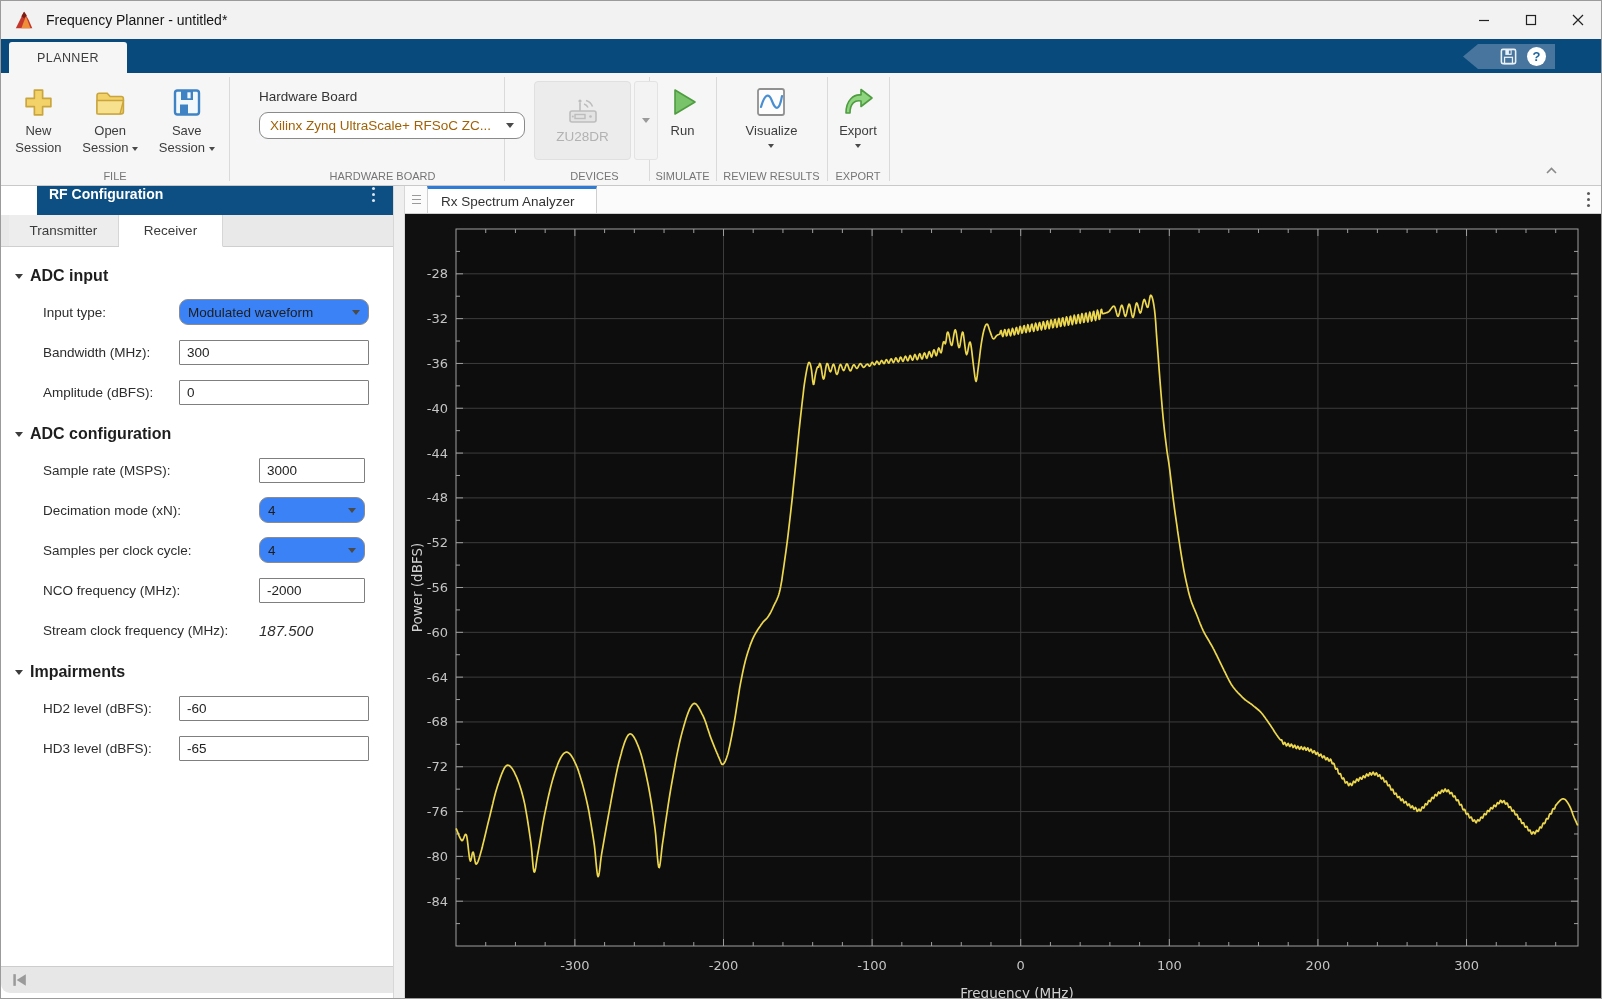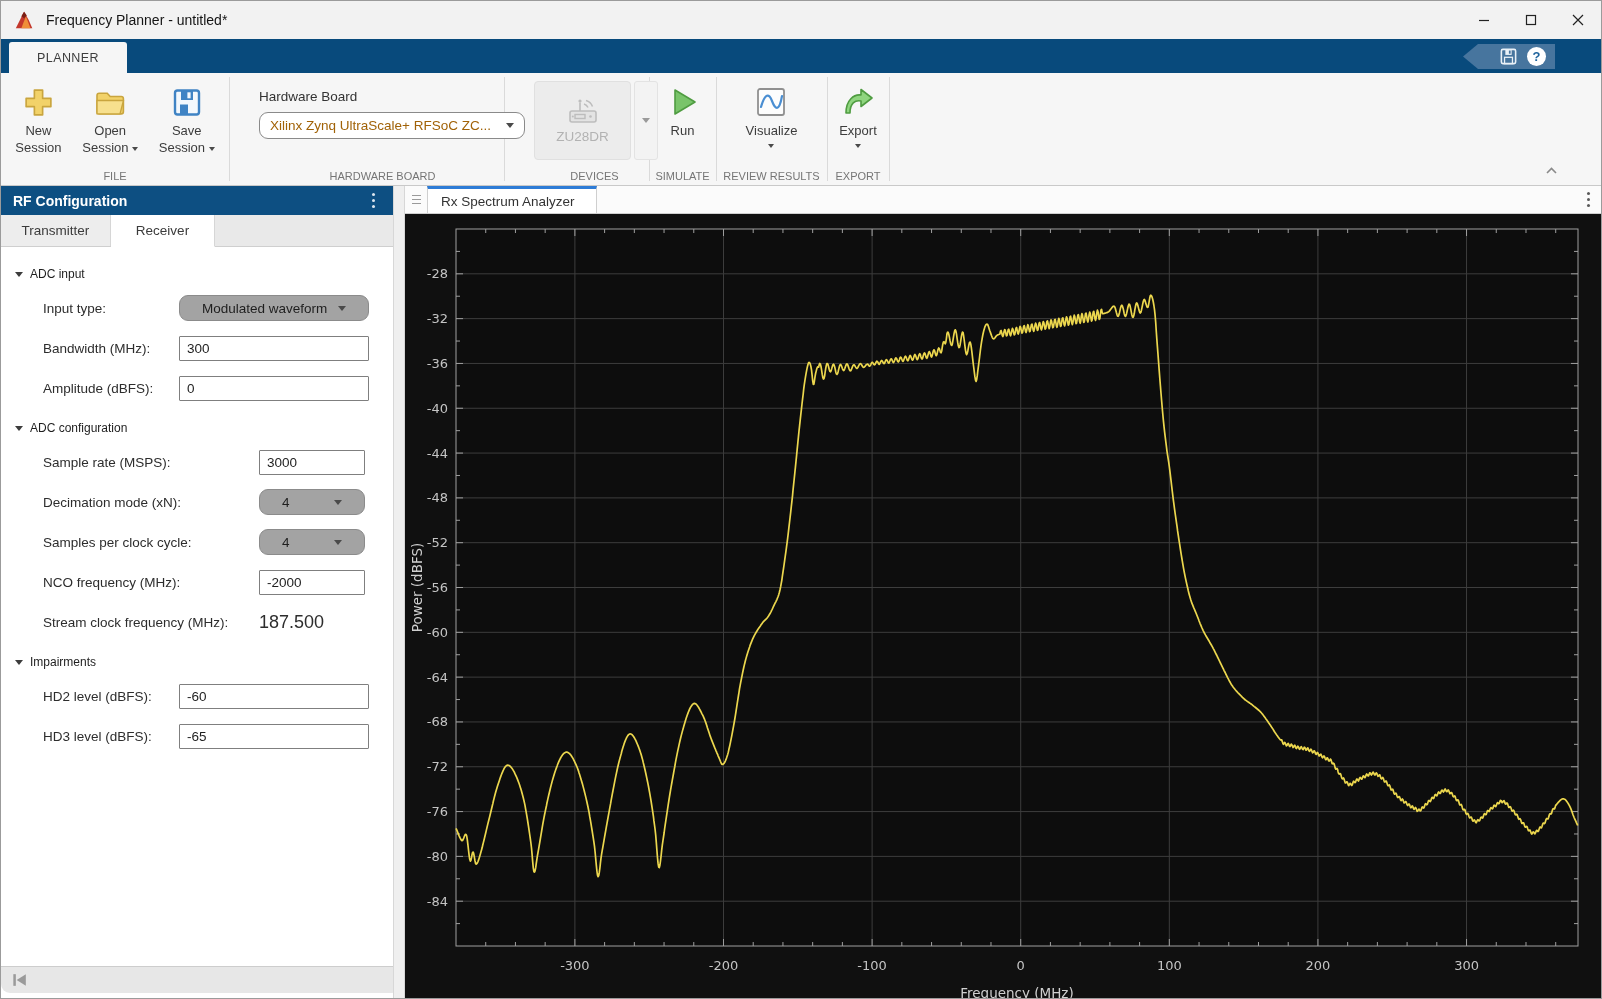--- a/index.html
+++ b/index.html
@@ -34,40 +34,40 @@
   .hw-combo .caret{margin-left:auto;}
   .dev-wrap{display:flex;margin:8px 0 0 12px;}
   .dev-btn{width:97px;height:79px;background:#ececec;border:1px solid #e0e0e0;border-radius:4px;display:flex;flex-direction:column;align-items:center;justify-content:center;gap:2px;}
   .dev-name{font-size:13.5px;color:#b2b2b2;}
   .dev-drop{width:24px;height:79px;margin-left:3px;background:#f3f3f3;border:1px solid #e3e3e3;border-radius:3px;display:flex;align-items:center;justify-content:center;}
   .dev-drop .caret{border-top-color:#9a9a9a;}
   .collapse-chevron{position:absolute;right:42px;bottom:8px;width:16px;height:14px;display:flex;align-items:center;justify-content:center;}
 
   
   .left-panel{position:absolute;top:185px;left:0;width:392px;bottom:0;background:#fff;}
-  .lp-header{height:29px;background:#0d4f82;color:#fff;display:flex;align-items:center;padding:0 12px;font-size:14px;font-weight:600;}
+  .lp-header{height:29px;background:#0d4f82;color:#fff;display:flex;padding:0 12px;font-size:14px;font-weight:600;margin-left:36px;}
   .kebab{width:3px;height:3px;border-radius:50%;}
   .kebab.light{background:#dce6ef;box-shadow:0 -6px 0 #dce6ef,0 6px 0 #dce6ef;}
   .kebab.dark{background:#5a5a5a;box-shadow:0 -6px 0 #5a5a5a,0 6px 0 #5a5a5a;}
   .lp-kebab{margin-left:auto;width:16px;height:16px;display:flex;align-items:center;justify-content:center;}
-  .lp-tabs{height:32px;background:#e9e9e9;border-bottom:1px solid #cfcfcf;display:flex;}
+  .lp-tabs{height:32px;background:#e9e9e9;border-bottom:1px solid #cfcfcf;display:flex;padding-left:8px;}
   .lp-tab{width:110px;display:flex;align-items:center;justify-content:center;font-size:13.5px;color:#3b3b3b;background:#ededed;border-right:1px solid #d6d6d6;}
   .lp-tab.active{background:#fff;position:relative;margin-bottom:-1px;border-bottom:1px solid #fff;width:104px;}
-  .section-header{display:flex;align-items:center;margin:20px 0 2px 14px;font-size:12px;font-weight:400;color:#1e1e1e;}
+  .section-header{display:flex;align-items:center;margin:20px 0 2px 14px;font-size:16px;font-weight:700;color:#1e1e1e;}
   .sec-caret{width:0;height:0;border-left:4.5px solid transparent;border-right:4.5px solid transparent;border-top:5.5px solid #3c3c3c;margin-right:7px;}
   .form-row{display:flex;align-items:center;margin:14px 0 0 42px;height:26px;}
   .row-label{font-size:13.5px;color:#2d2d2d;flex:0 0 auto;}
   .lab-w{width:136px;}
   .lab-n{width:216px;}
   .text-input{height:25px;border:1px solid #7f7f7f;border-radius:1px;font-size:13.5px;padding:0 7px;font-family:inherit;color:#1e1e1e;background:#fff;}
   .ctl-w{width:190px;}
   .ctl-n{width:106px;}
-  .dropdown{height:26px;border:1px solid #8b8b8b;border-radius:9px;background:#a3a3a3;display:flex;align-items:center;padding:0 22px;font-size:13.5px;color:#1e1e1e;}
+  .dropdown{height:26px;border:1px solid #8b8b8b;border-radius:9px;background:#3b82f6;display:flex;align-items:center;padding:0 8px;font-size:13.5px;color:#1e1e1e;}
   .dropdown .caret{margin-left:auto;}
-  .static-value{font-size:18px;color:#2d2d2d;}
+  .static-value{font-size:15px;color:#2d2d2d;font-style:italic;}
   .lp-bottombar{position:absolute;left:0;bottom:5px;width:400px;height:27px;background:#e7e7e7;border-top:1px solid #cdcdcd;border-radius:0 0 9px 9px;display:flex;align-items:center;padding-left:9px;}
 
   
   .v-divider{position:absolute;top:185px;left:392px;width:12px;bottom:0;background:#efefef;border-left:1px solid #d7d7d7;border-right:1px solid #d7d7d7;}
 
   
   .right-panel{position:absolute;top:185px;left:404px;right:0;bottom:0;background:#101010;}
   .rp-tabbar{position:absolute;top:0;left:0;right:0;height:28px;background:#fbfbfb;border-bottom:1px solid #cfcfcf;display:flex;align-items:stretch;}
   .rp-grip{width:22px;display:flex;align-items:center;justify-content:center;}
   .grip-lines{width:9px;height:9px;border-top:1.5px solid #9a9a9a;border-bottom:1.5px solid #9a9a9a;position:relative;}

